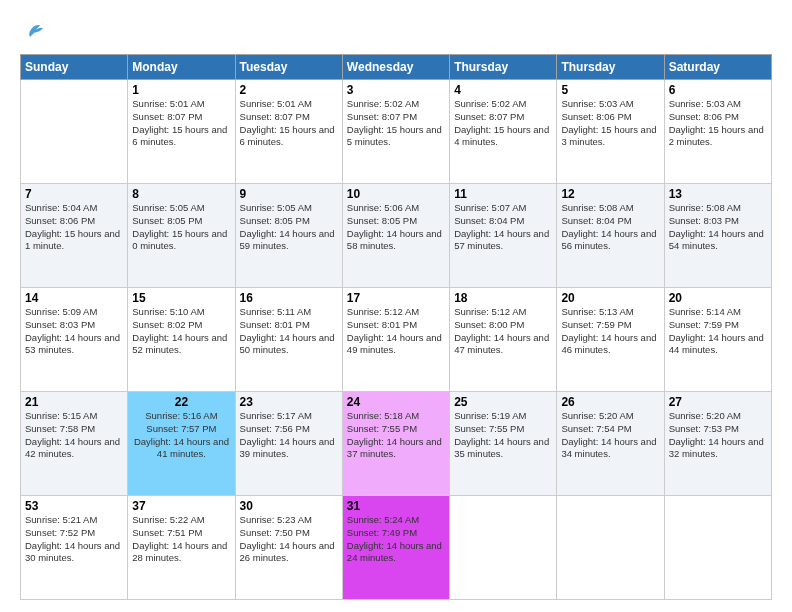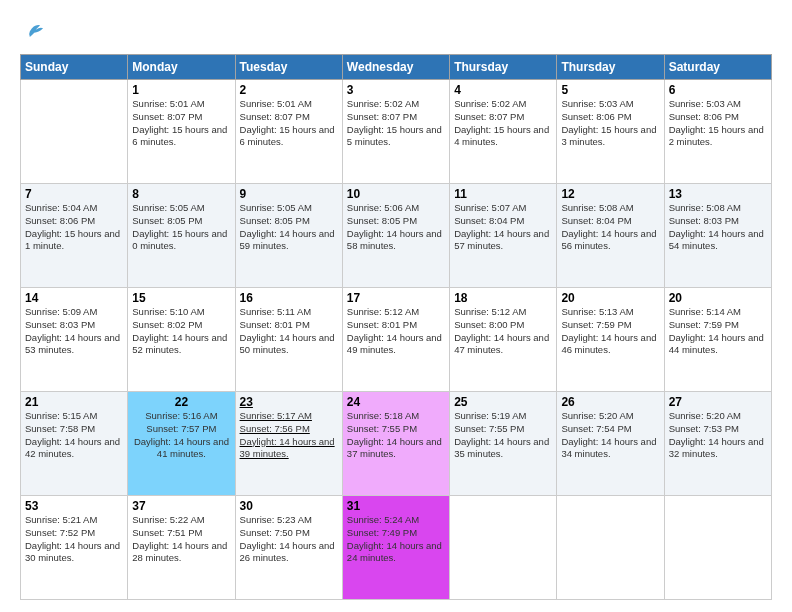--- a/index.html
+++ b/index.html
@@ -213,21 +213,21 @@
         </tr>
         <tr>
           <td style="background-color: rgb(240, 244, 248);">
             <span class="day-number">21</span>
             <div class="day-info">Sunrise: 5:15 AM<br>Sunset: 7:58 PM<br>Daylight: 14 hours and 42 minutes.</div>
           </td>
           <td style="background-color: #7dd3fc; text-align: center;">
             <span class="day-number">22</span>
             <div class="day-info">Sunrise: 5:16 AM<br>Sunset: 7:57 PM<br>Daylight: 14 hours and 41 minutes.</div>
           </td>
-          <td style="background-color: rgb(240, 244, 248); text-decoration: underline;">
+          <td style="background-color: rgb(240, 244, 248);">
             <span class="day-number">23</span>
             <div class="day-info">Sunrise: 5:17 AM<br>Sunset: 7:56 PM<br>Daylight: 14 hours and 39 minutes.</div>
           </td>
           <td style="background-color: #f0abfc;">
             <span class="day-number">24</span>
             <div class="day-info">Sunrise: 5:18 AM<br>Sunset: 7:55 PM<br>Daylight: 14 hours and 37 minutes.</div>
           </td>
           <td style="background-color: rgb(240, 244, 248);">
             <span class="day-number">25</span>
             <div class="day-info">Sunrise: 5:19 AM<br>Sunset: 7:55 PM<br>Daylight: 14 hours and 35 minutes.</div>

